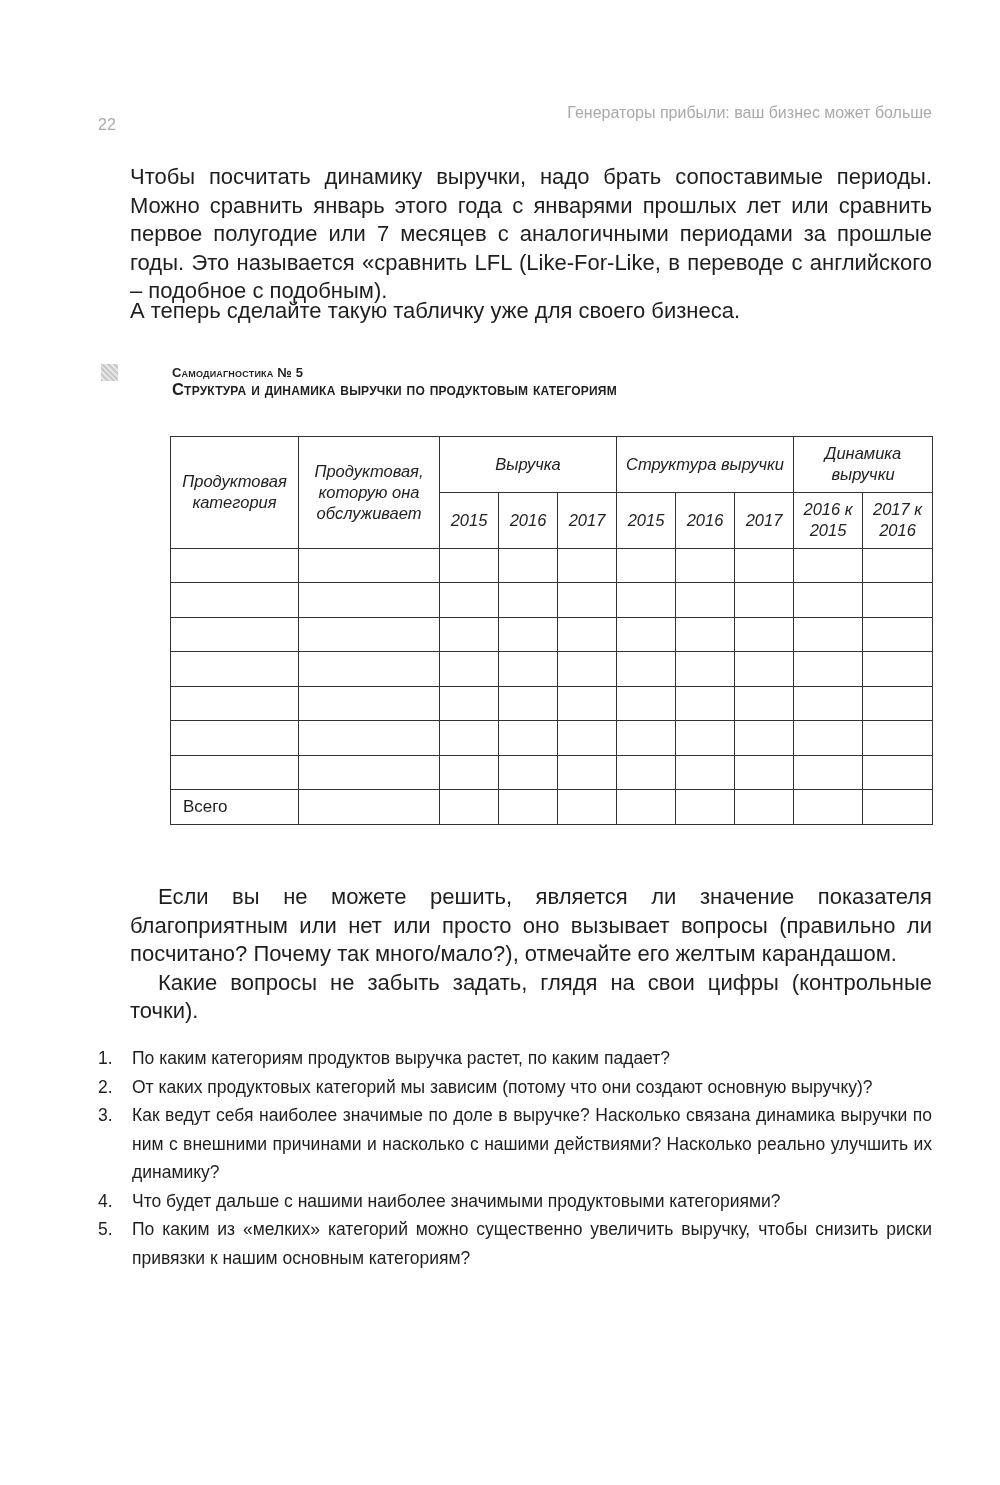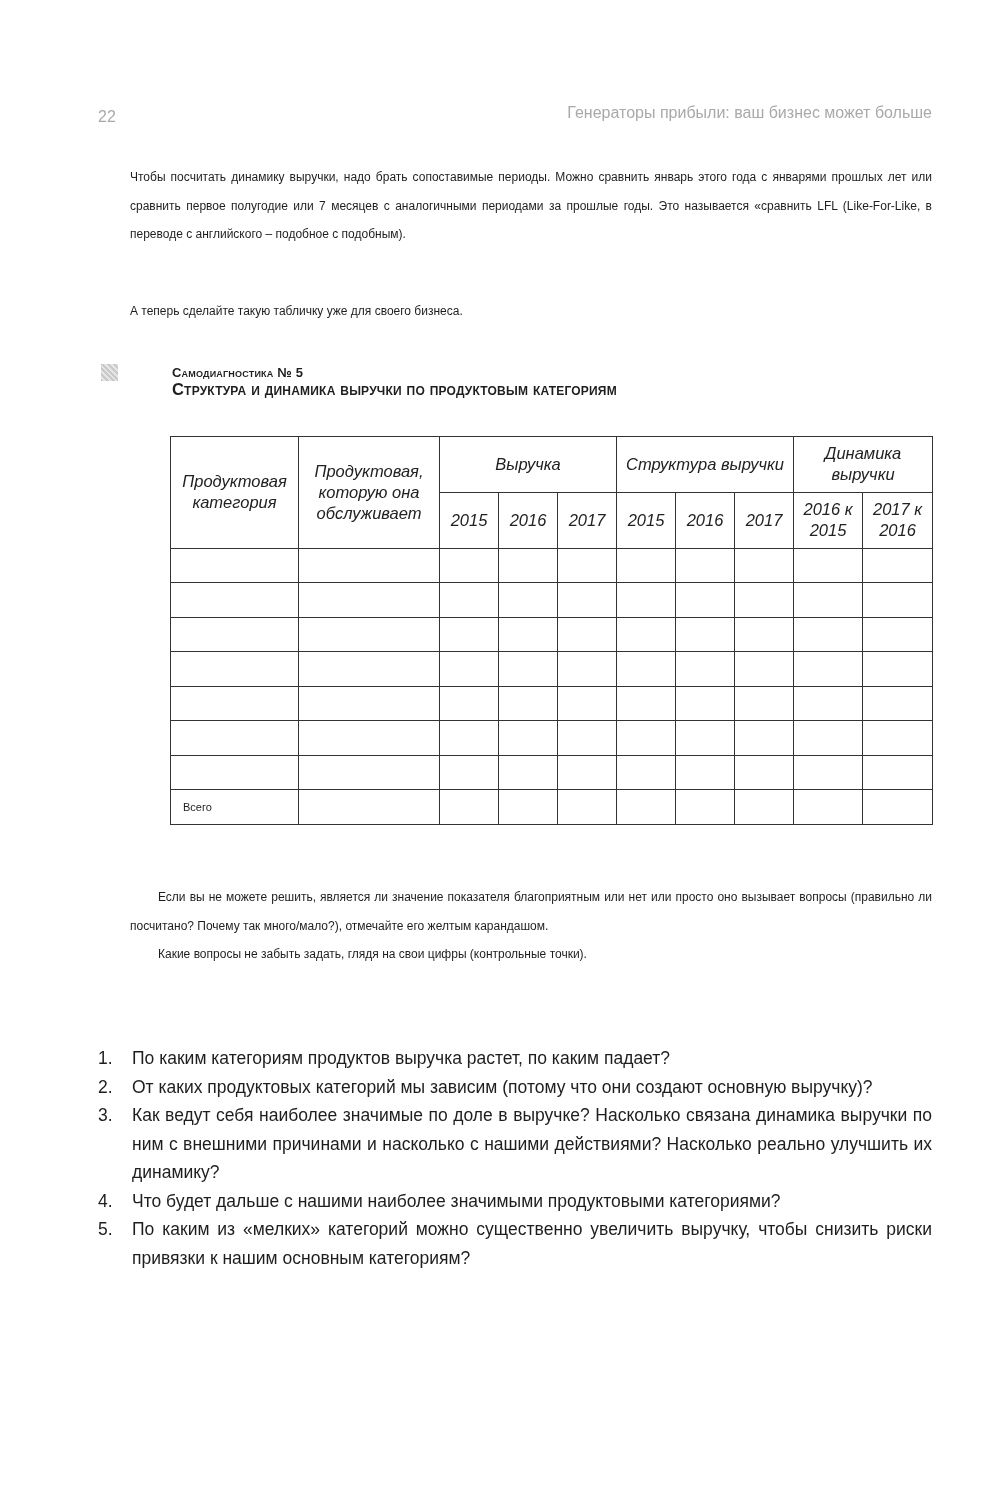--- a/index.html
+++ b/index.html
@@ -1,40 +1,40 @@
 <!DOCTYPE html>
 <html><head>
 <meta charset="utf-8">
 <style>
   html, body { margin: 0; padding: 0; background: #ffffff; }
   body { width: 1000px; height: 1485px; position: relative; overflow: hidden;
          font-family: "Liberation Sans", sans-serif; color: #1e1e1e; }
   .running-head { position: absolute; top: 104px; left: 98px; right: 68px; height: 24px;
                   font-size: 16px; color: #a9a9a9; }
-  .page-num { position: absolute; left: 0; top: 4px; text-align: right; }
+  .page-num { position: absolute; left: 0; top: 12px; text-align: right; }
   .book-title { position: absolute; right: 0; top: 0; }
-  .para { position: absolute; left: 130px; width: 802px; font-size: 12px; line-height: 28.5px;
+  .para { position: absolute; left: 130px; width: 802px; font-size: 22px; line-height: 28.5px;
           text-align: justify; }
   .p1 { top: 163px; }
   .p2 { top: 297px; }
   .icon-box { position: absolute; left: 101px; top: 364px; width: 17px; height: 17px;
               background: repeating-linear-gradient(45deg, #c9c9c9 0 2px, #e6e6e6 2px 4px); }
   .heading { position: absolute; left: 172px; font-weight: bold; font-size: 16.5px;
              letter-spacing: 0.2px; font-variant: small-caps; }
   .h1 { top: 365px; font-size: 13px; }
   .h2 { top: 380px; }
   .grid { position: absolute; left: 170px; top: 436px; width: 762px; height: 389px; }
   .grid table { border-collapse: collapse; width: 100%; height: 100%; table-layout: fixed; }
   .grid td, .grid th { border: 1.5px solid #333; padding: 0; font-weight: normal;
                        text-align: center; vertical-align: middle; }
   .hdr { font-style: italic; font-size: 16.5px; line-height: 21px; color: #222; }
   .hdr-top { height: 55px; }
   .hdr-bottom { height: 55px; }
   .row td { height: 33px; }
-  .total-cell { text-align: left !important; padding-left: 12px !important; font-size: 11px; }
+  .total-cell { text-align: left !important; padding-left: 12px !important; font-size: 17px; }
   .p3 { top: 883px; }
   .indent { text-indent: 28px; }
   .qlist { position: absolute; left: 98px; top: 1044px; width: 834px; font-size: 17.5px;
            line-height: 28.5px; text-align: justify; }
   .qitem { display: flex; }
   .qnum { width: 34px; flex: none; }
   .qtext { flex: 1; }
 </style>
 </head>
 <body>

